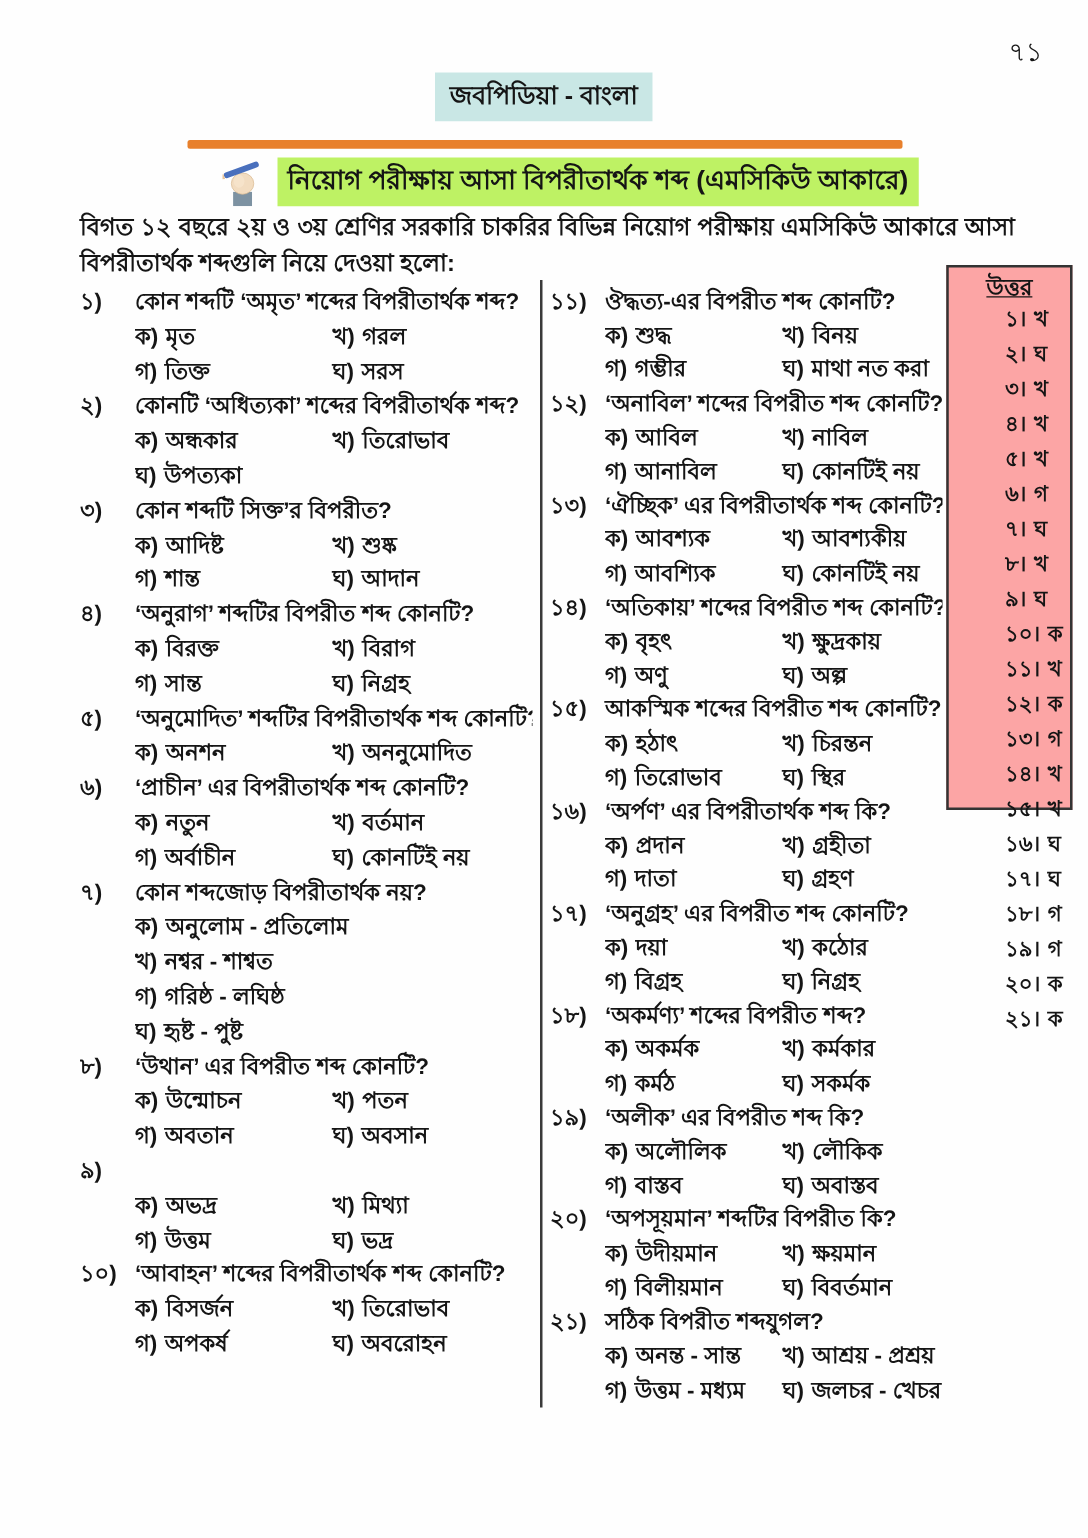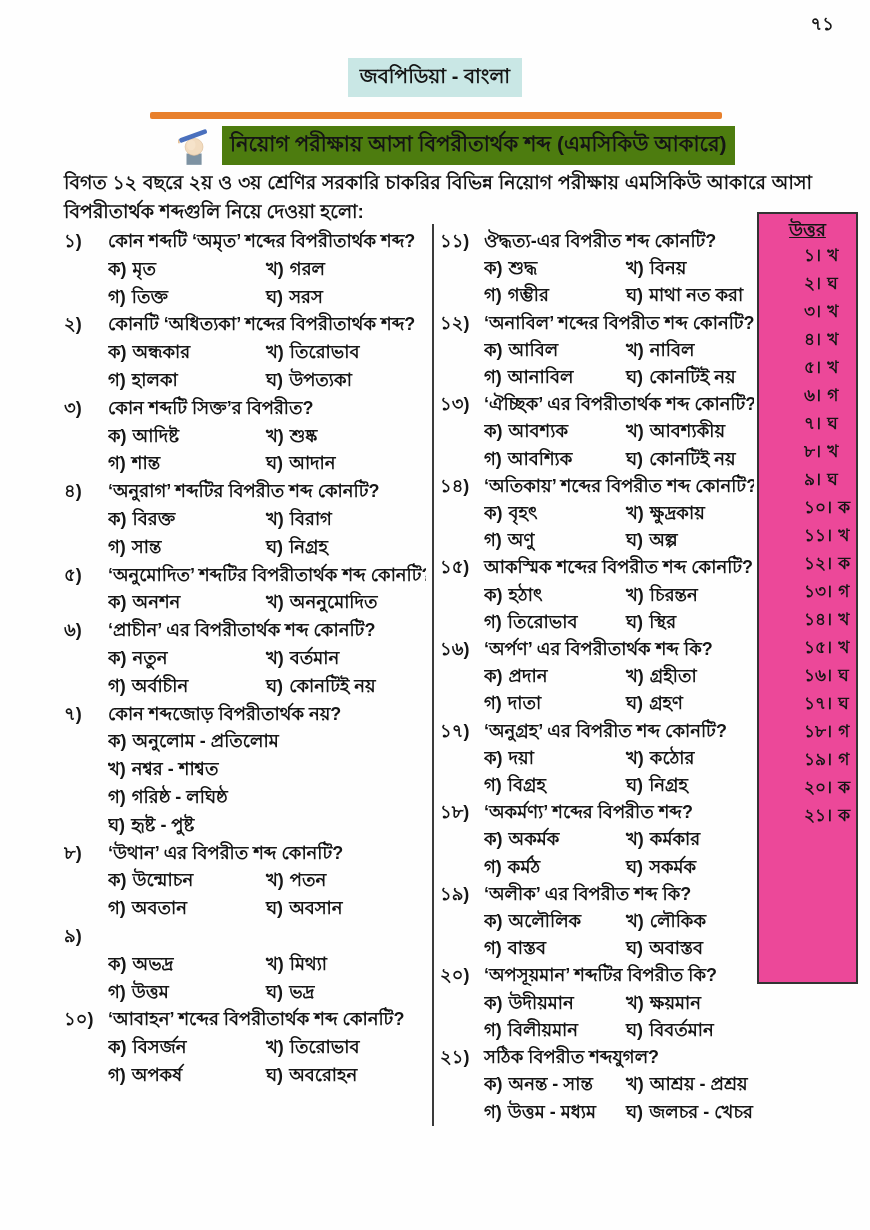--- a/index.html
+++ b/index.html
@@ -3,49 +3,49 @@
 <meta charset="utf-8">
 <style>
   html,body{margin:0;padding:0;}
   body{
     width:870px;height:1230px;
     font-family:"Liberation Sans","DejaVu Sans",sans-serif;
     background:#ffffff;color:#151515;
   }
   .page{position:relative;width:870px;height:1230px;background:#fefefe;overflow:hidden;}
 
-  .page-number{position:absolute;top:10px;right:36px;font-size:18px;font-weight:bold;}
+  .page-number{position:absolute;top:26px;right:36px;font-size:21px;font-weight:normal;}
 
   .header-band{position:absolute;top:58px;left:0;right:0;text-align:center;}
   .header-highlight{display:inline-block;background:#c9e7e5;padding:3px 12px;font-size:20px;font-weight:bold;}
 
   .orange-bar{position:absolute;top:112px;left:150px;width:572px;height:7px;background:#e8802c;border-radius:2px;}
 
   .title-row{position:absolute;top:124px;left:178px;display:flex;align-items:center;gap:10px;}
-  .title-text{background:#4d7c0f;font-size:21px;font-weight:bold;padding:2px 8px;white-space:nowrap;}
+  .title-text{background:#bef264;font-size:21px;font-weight:bold;padding:2px 8px;white-space:nowrap;}
 
   .intro{position:absolute;top:168px;left:64px;width:748px;font-size:19px;font-weight:bold;line-height:1.55;text-align:justify;}
 
   .col{position:absolute;top:228px;}
   .col-left{left:64px;width:362px;--rowh:27.8px;--opt1:158px;}
   .col-right{left:440px;width:314px;--rowh:27.2px;--opt1:142px;}
 
   .divider{position:absolute;left:432px;top:224px;height:902px;width:1.5px;background:#3a3a3a;}
 
   .q-head{display:flex;font-weight:bold;font-size:18px;line-height:var(--rowh);white-space:nowrap;overflow:hidden;}
   .q-num{flex:0 0 44px;width:44px;}
   .q-text{flex:1;}
   .q-options{padding-left:44px;}
   .opt-row{display:flex;font-weight:bold;font-size:18px;line-height:var(--rowh);white-space:nowrap;overflow:hidden;}
   .opt-cell1{flex:0 0 var(--opt1);width:var(--opt1);}
   .opt-cell2{flex:1;}
   .opt-full{flex:1;}
   .opt-label{margin-right:6px;}
 
-  .answers-box{position:absolute;left:757px;top:212px;width:101px;height:772px;border:2px solid #333;background:#ec4899;box-sizing:border-box;padding-top:4px;}
+  .answers-box{position:absolute;left:757px;top:212px;width:101px;height:436px;border:2px solid #333;background:#fca5a5;box-sizing:border-box;padding-top:4px;}
   .answers-title{text-align:center;font-weight:bold;text-decoration:underline;font-size:18px;line-height:24px;}
   .answer-item{font-size:17px;font-weight:bold;line-height:28px;padding-left:10px;white-space:nowrap;margin-left:35px;}
   .answer-item .ans-no{margin-right:6px;}
 
   .icon-wrap{flex:0 0 34px;height:42px;}
 </style>
 </head>
 <body>
 
 <div class="page">
@@ -97,21 +97,20 @@
         <div class="q-head">
           <span class="q-num">২)</span>
           <span class="q-text">কোনটি ‘অধিত্যকা’ শব্দের বিপরীতার্থক শব্দ?</span>
         </div>
         <div class="q-options">
           <div class="opt-row">
             <span class="opt-cell1 opt"><span class="opt-label">ক)</span><span class="opt-text">অন্ধকার</span></span>
             <span class="opt-cell2 opt"><span class="opt-label">খ)</span><span class="opt-text">তিরোভাব</span></span>
           </div>
           <div class="opt-row">
-            <span class="opt-cell1 opt"><span class="opt-label">গ)</span><span class="opt-text">হালকা</span></span>
             <span class="opt-cell2 opt"><span class="opt-label">ঘ)</span><span class="opt-text">উপত্যকা</span></span>
           </div>
         </div>
       </div>
       <div class="question">
         <div class="q-head">
           <span class="q-num">৩)</span>
           <span class="q-text">কোন শব্দটি সিক্ত’র বিপরীত?</span>
         </div>
         <div class="q-options">

